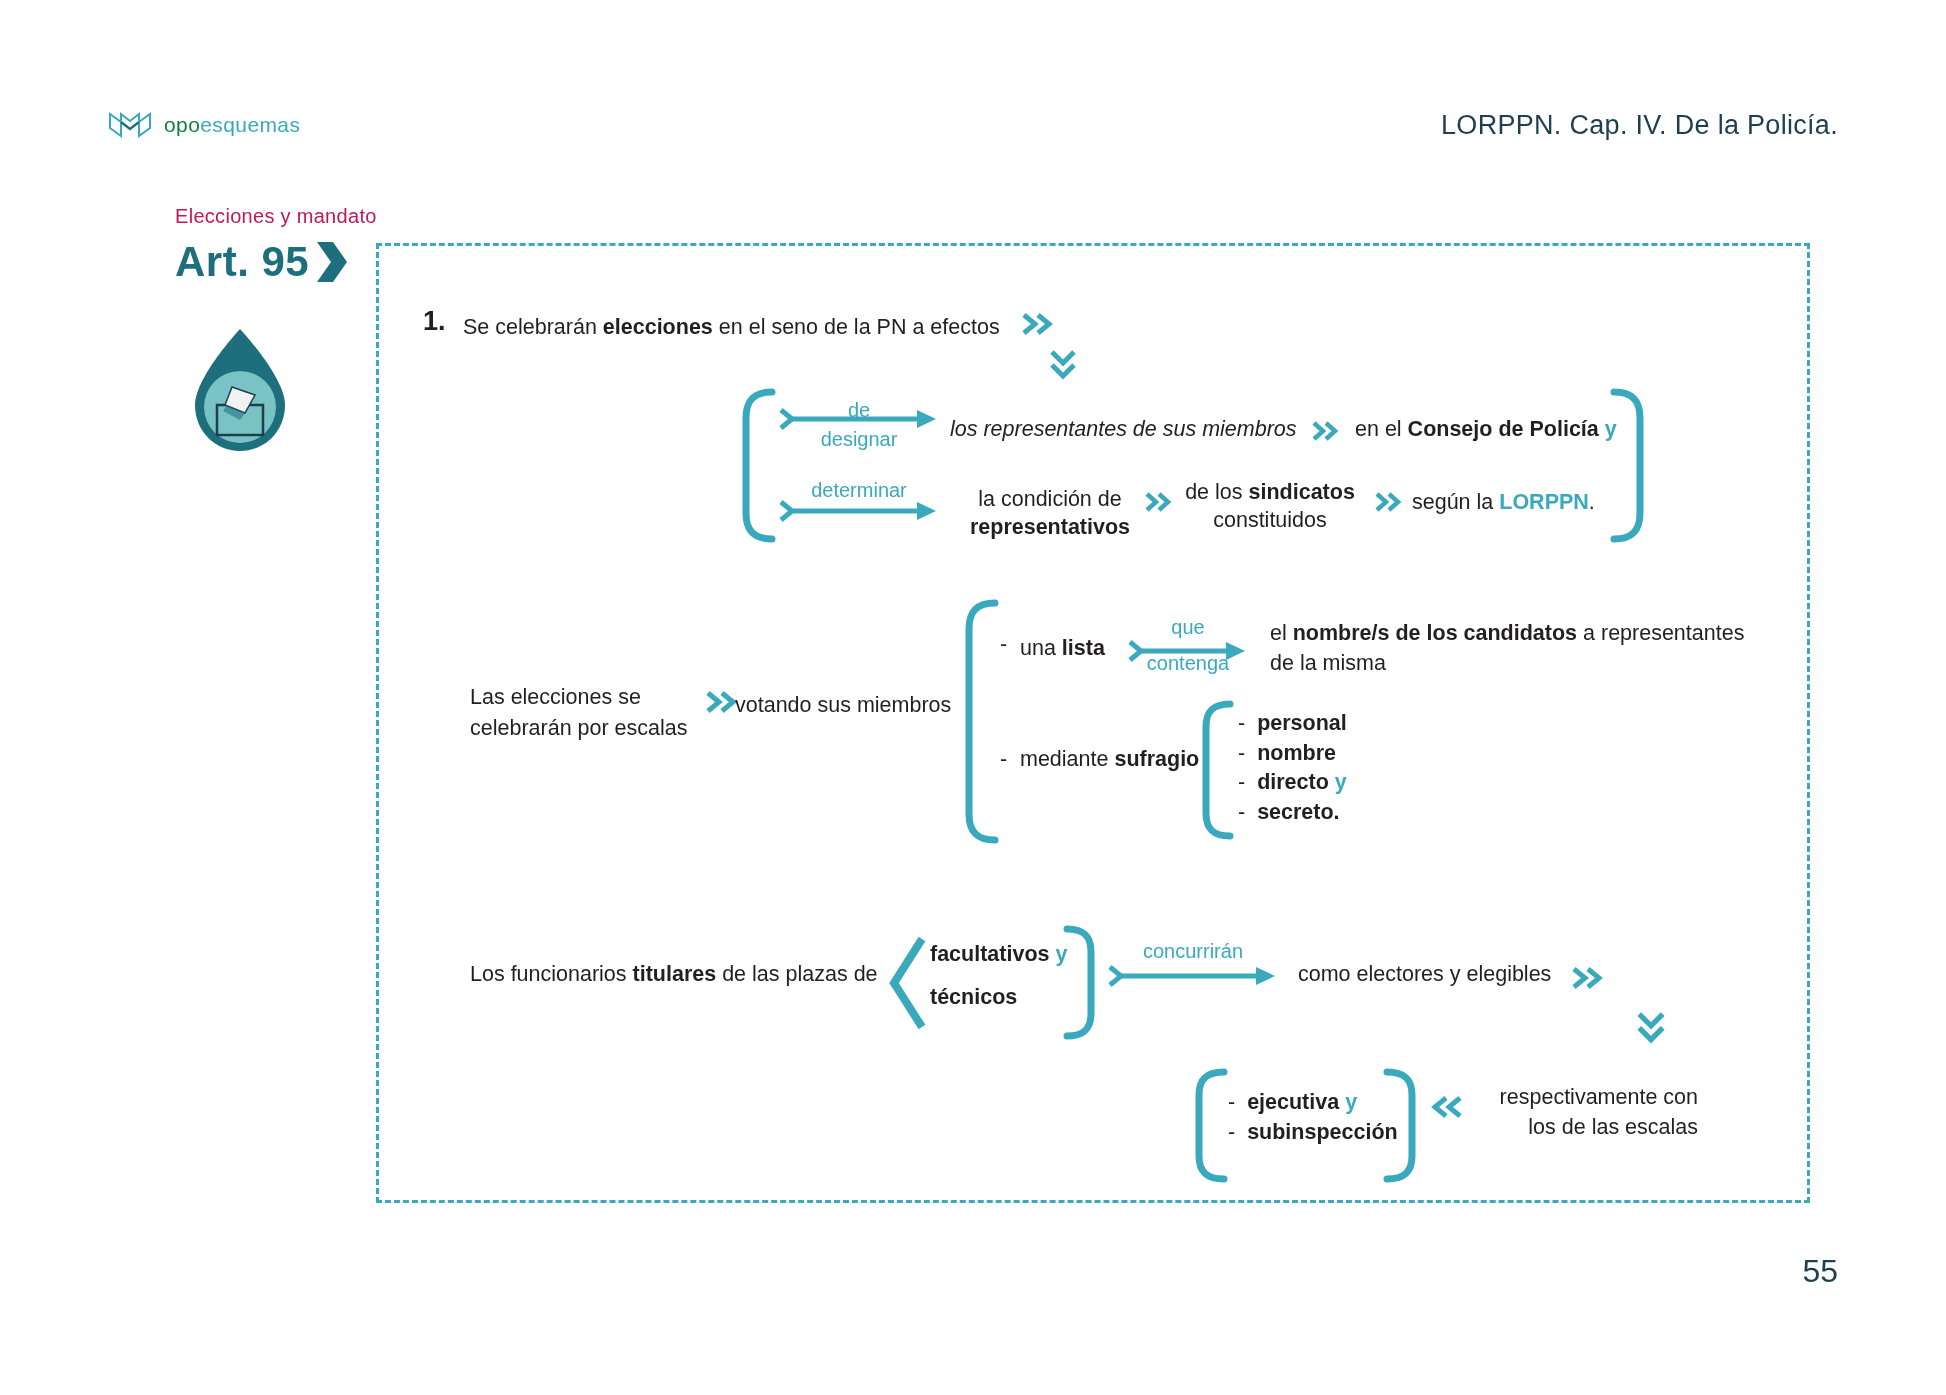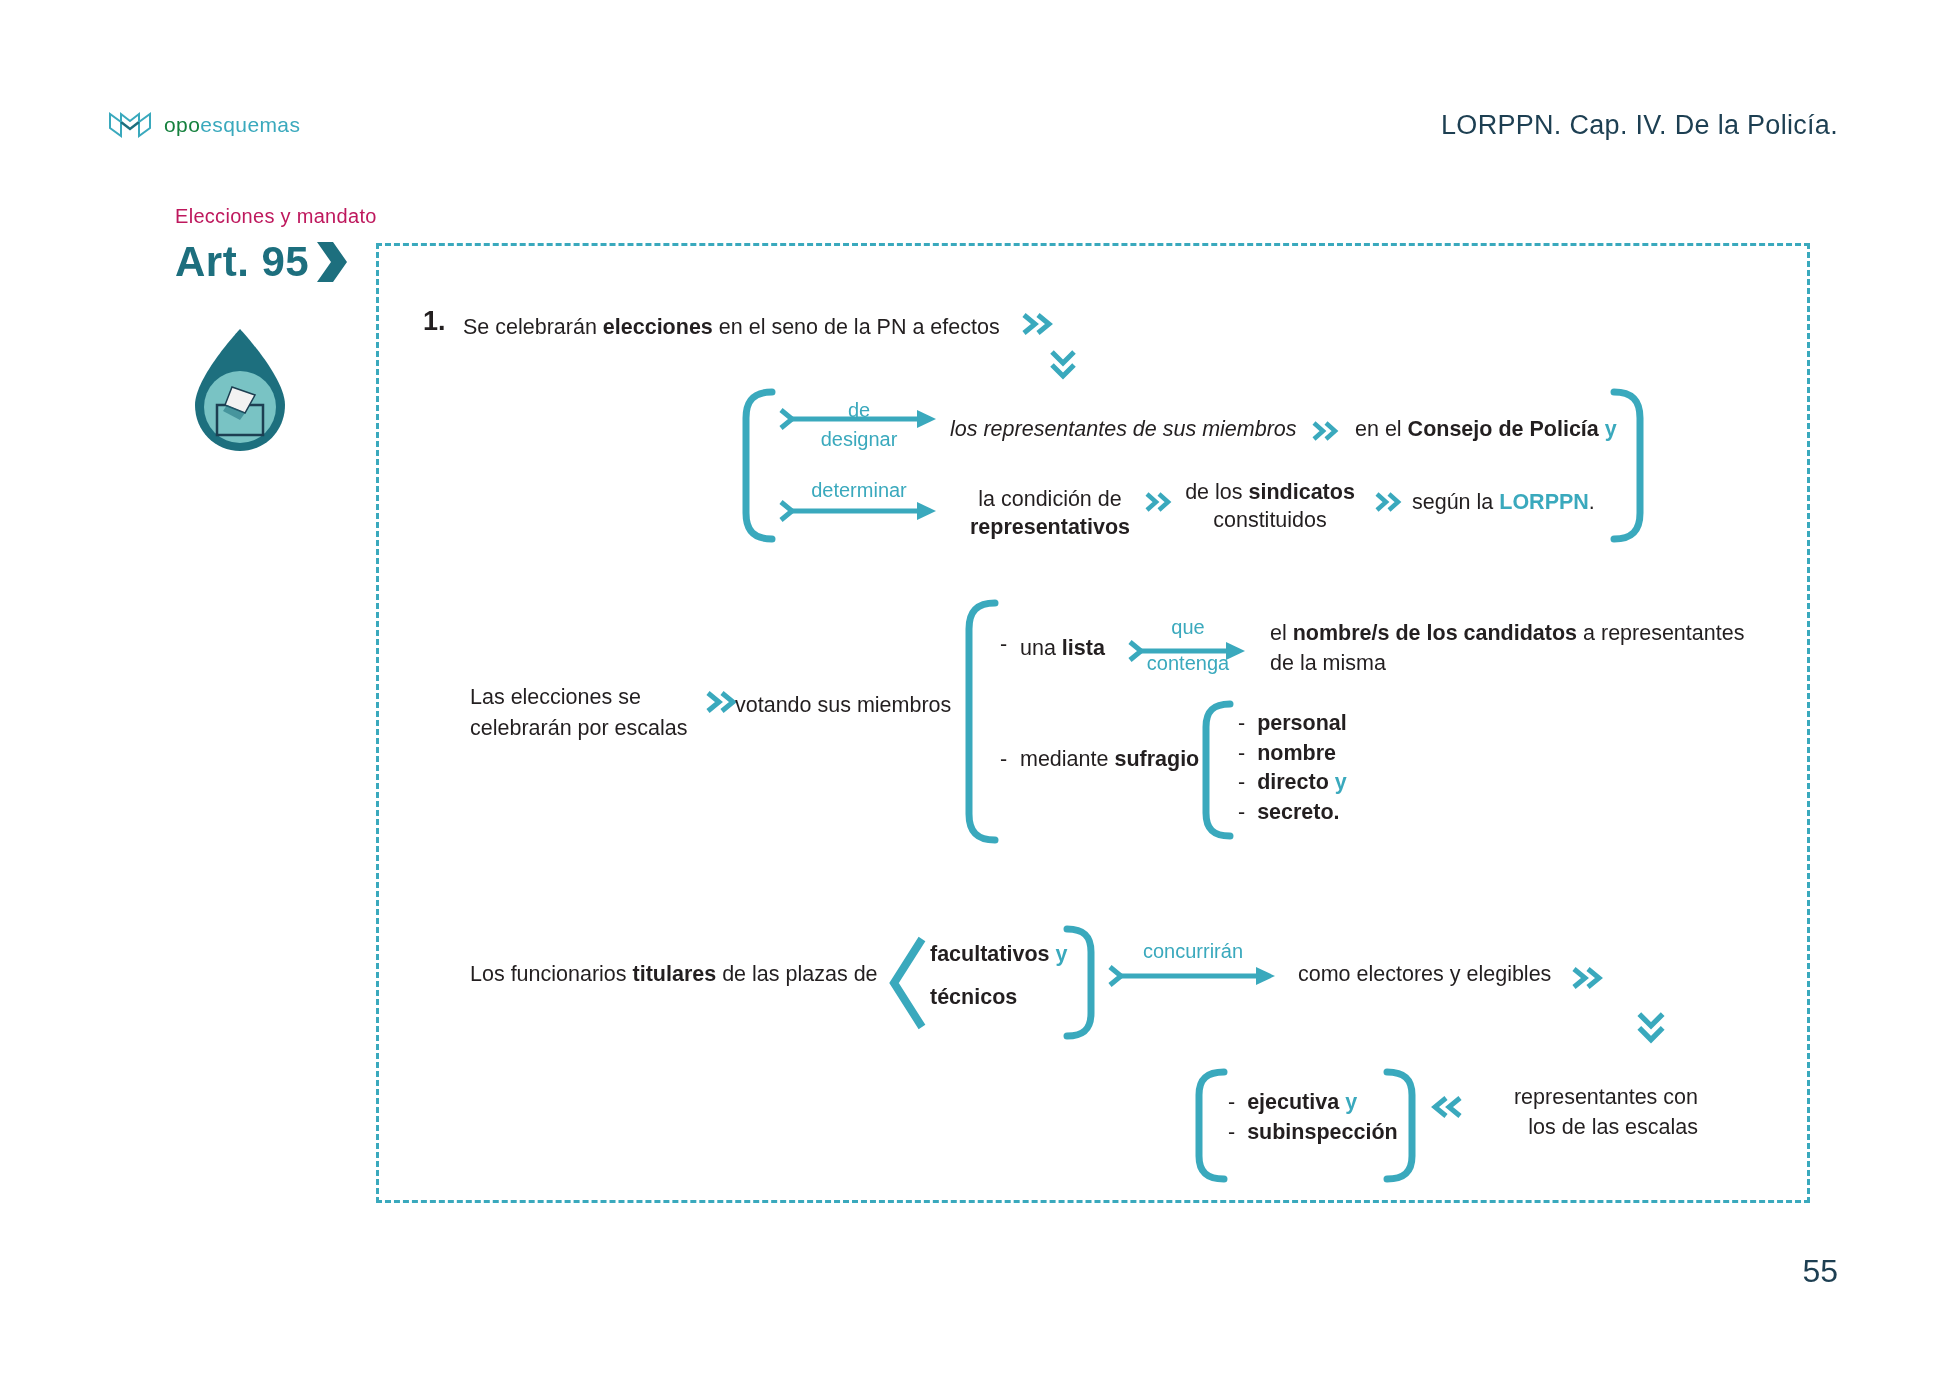--- a/index.html
+++ b/index.html
@@ -294,16 +294,16 @@
   <div><span>-</span>&nbsp;&nbsp;<span class="b">subinspección</span></div>
 </div>
 <svg class="abs" id="g4-close" viewBox="0 0 36 115">
   <path d="M4 4 C21 4 29 11 29 27 L29 88 C29 104 21 111 4 111" fill="none" stroke="#3aa9bd" stroke-width="7" stroke-linecap="round"></path>
 </svg>
 <svg class="abs" id="g4-chev" viewBox="0 0 34 22">
   <path d="M32 2 L21 11 L32 20" fill="none" stroke="#3aa9bd" stroke-width="5"></path>
   <path d="M18 2 L7 11 L18 20" fill="none" stroke="#3aa9bd" stroke-width="5"></path>
 </svg>
 <div class="abs txt wrap right" id="g4-t">
-  <span>representantes con</span><br><span>los de las escalas</span>
+  <span>respectivamente con</span><br><span>los de las escalas</span>
 </div>
 
 <div class="abs" id="page-num">55</div>
 
 </body></html>

